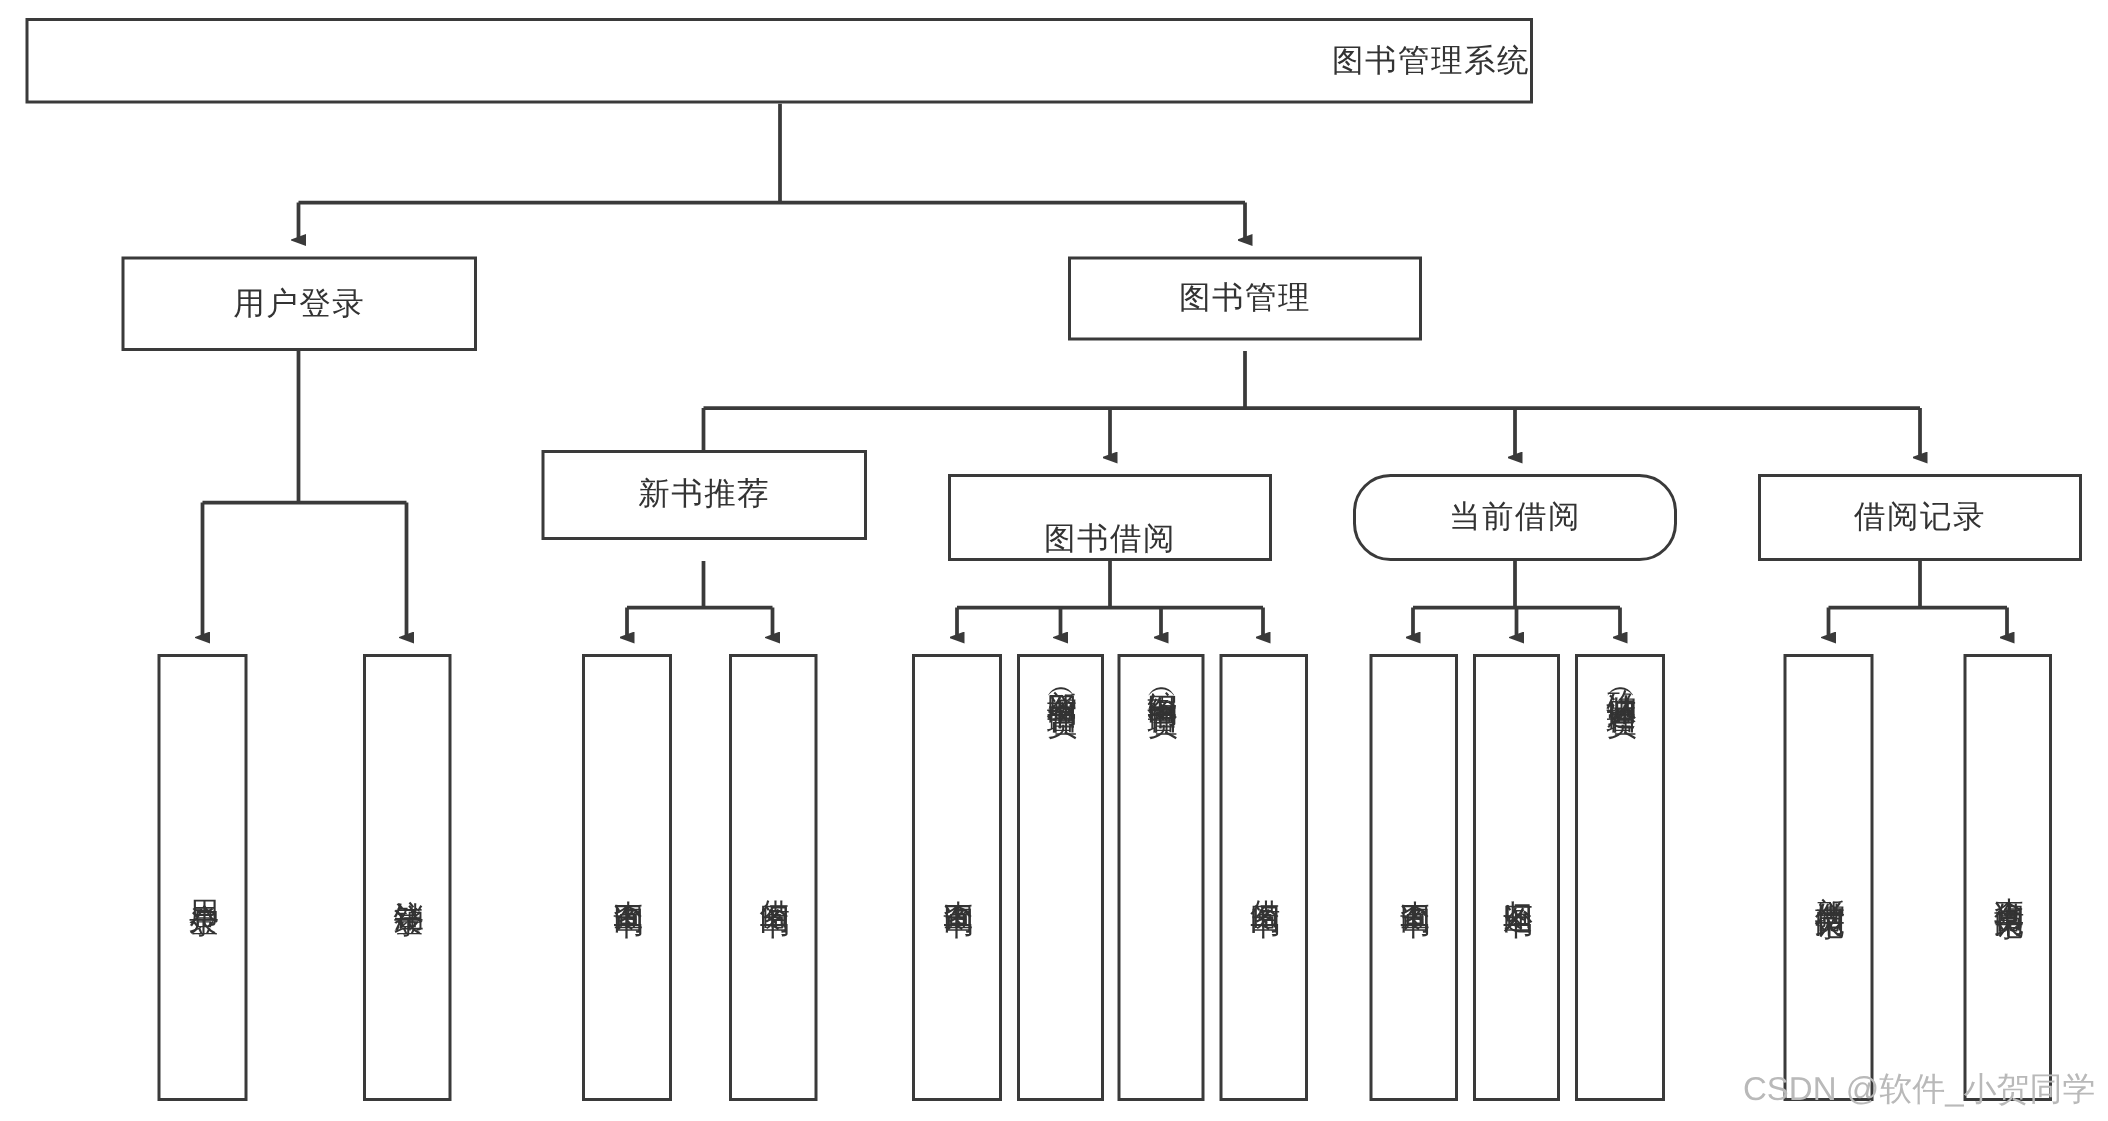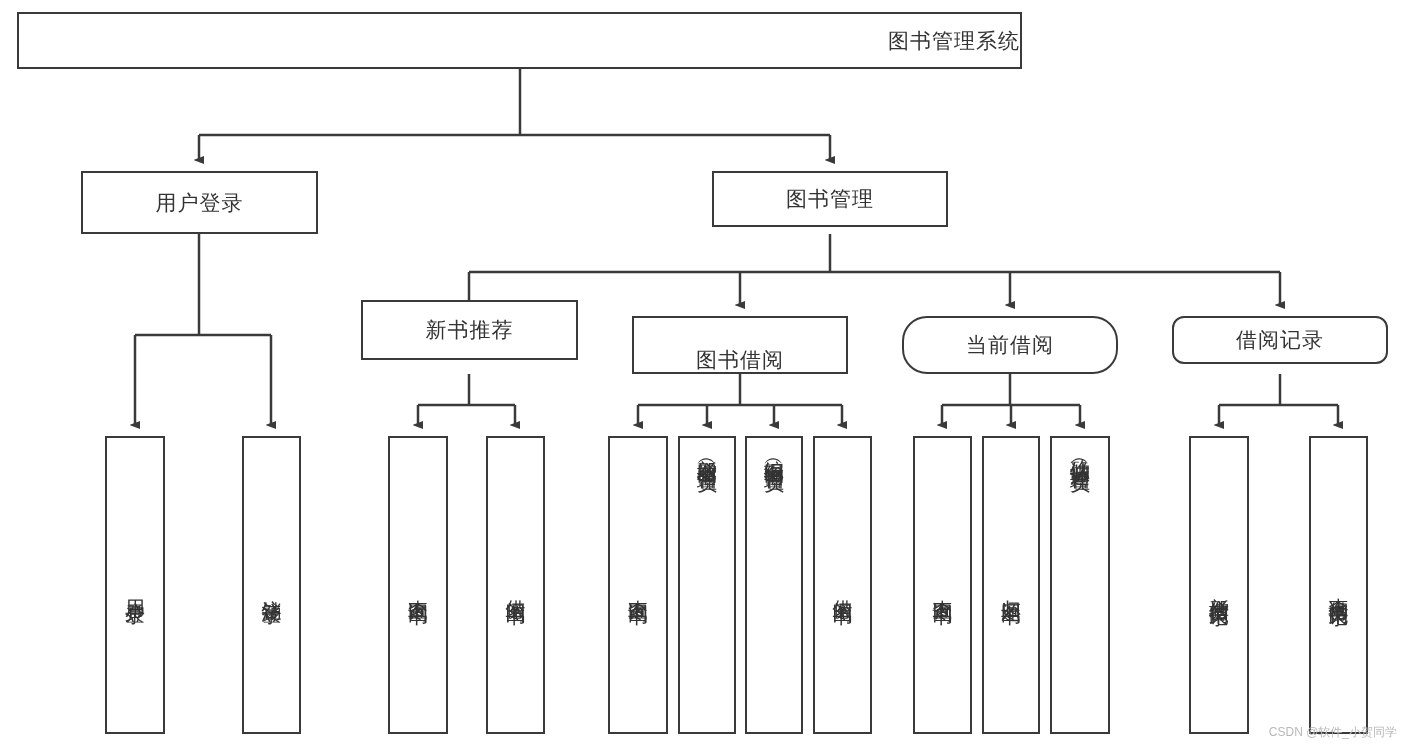--- a/index.html
+++ b/index.html
@@ -59,21 +59,21 @@
     justify-content: center;
     padding-top: 6px;
   }
   .node-vert-mid {
     align-items: center;
   }
   #watermark {
     position: absolute;
     right: 8px;
     bottom: 6px;
-    font-size: 12px;
+    font-size: 22px;
     color: #b9b9b9;
     white-space: nowrap;
     user-select: none;
   }
 </style>
 </head>
 <body>
 
 <div id="diagram-root">
 
@@ -132,21 +132,21 @@
       </div>
       <div class="node-box" style="left: 361px; top: 300px; width: 217px; height: 60px; border-color: rgb(58, 58, 58);">
         <span class="node-label-h" style="color: rgb(51, 51, 51);">新书推荐</span>
       </div>
       <div class="node-box" style="left: 632px; top: 316px; width: 216px; height: 58px; border-color: rgb(58, 58, 58);">
         <span class="node-label-h" style="color: rgb(51, 51, 51); margin-top: 30px;">图书借阅</span>
       </div>
       <div class="node-box" style="left: 902px; top: 316px; width: 216px; height: 58px; border-color: rgb(58, 58, 58); border-radius: 25px;">
         <span class="node-label-h" style="color: rgb(51, 51, 51);">当前借阅</span>
       </div>
-      <div class="node-box" style="left: 1172px; top: 316px; width: 216px; height: 48px; border-color: rgb(58, 58, 58); border-radius: 12px;">
+      <div class="node-box" style="left: 1172px; top: 316px; width: 216px; height: 58px; border-color: rgb(58, 58, 58);">
         <span class="node-label-h" style="color: rgb(51, 51, 51);">借阅记录</span>
       </div>
       <div class="node-box node-vert node-vert-mid" style="left: 105px; top: 436px; width: 60px; height: 298px; border-color: rgb(58, 58, 58);">
         <span class="node-label-v" style="color: rgb(51, 51, 51);">用户登录</span>
       </div>
       <div class="node-box node-vert node-vert-mid" style="left: 242px; top: 436px; width: 59px; height: 298px; border-color: rgb(58, 58, 58);">
         <span class="node-label-v" style="color: rgb(51, 51, 51);">注销登录</span>
       </div>
       <div class="node-box node-vert node-vert-mid" style="left: 388px; top: 436px; width: 60px; height: 298px; border-color: rgb(58, 58, 58);">
         <span class="node-label-v" style="color: rgb(51, 51, 51);">查询图书</span>

